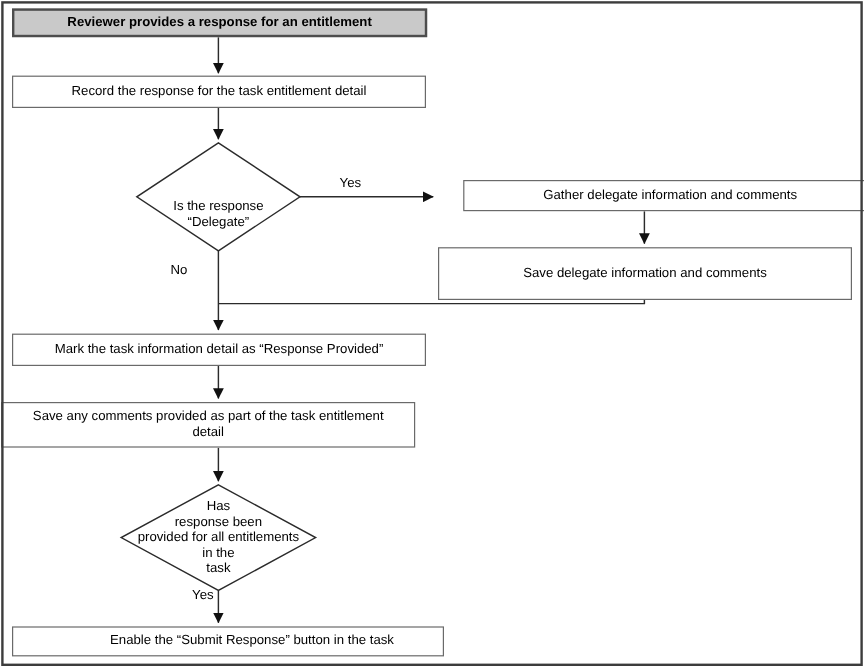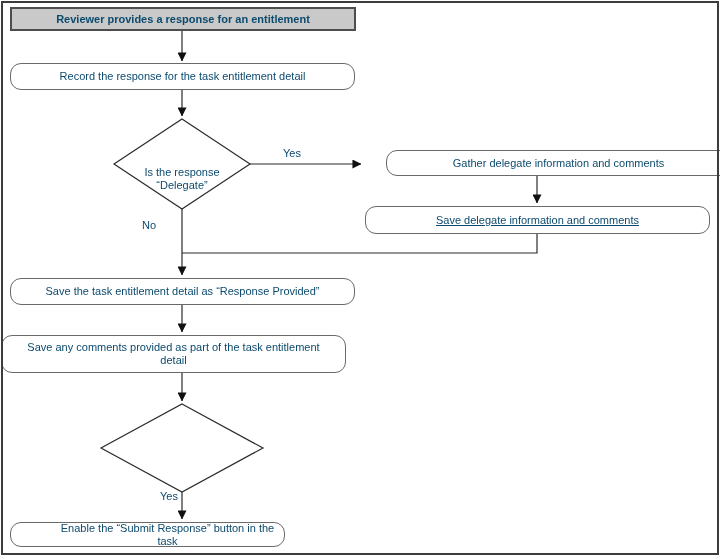--- a/index.html
+++ b/index.html
@@ -2,21 +2,21 @@
 <html><head>
 <meta charset="utf-8">
 <style>
   html, body { margin: 0; padding: 0; background: #ffffff; }
   .canvas {
     position: relative;
     width: 720px;
     height: 556px;
     background: #ffffff;
     font-family: "Liberation Sans", sans-serif;
-    color: #0c4a6e;
+    color: #000000;
     overflow: hidden;
   }
   .frame {
     position: absolute;
     inset: 1px;
     border: 2px solid #3c3c3c;
     pointer-events: none;
   }
   svg.wires {
     position: absolute;
@@ -29,21 +29,21 @@
     display: flex;
     align-items: center;
     justify-content: center;
     text-align: center;
     font-size: 11px;
     line-height: 13px;
   }
   .proc {
     background: #ffffff;
     border: 1.4px solid #6a6a6a;
-    border-radius: 11px;
+    border-radius: 0;
     padding: 2px 8px;
   }
   .start {
     background: #c9c9c9;
     border: 2px solid #4d4d4d;
     font-weight: bold;
   }
   .diamond-label {
     white-space: pre-line;
     background: transparent;
@@ -95,34 +95,41 @@
 
   <div class="node diamond-label" style="left:112px; top:119px; width:140px; height:90px;">
     <span style="white-space: pre-line; margin-top: 29px;">Is the response
 “Delegate”</span>
   </div>
 
   <div class="node proc" style="left:386px; top:150px; width:345px; height:26px;">
     <span>Gather delegate information and comments</span>
   </div>
 
-  <div class="node proc" style="left:365px; top:206px; width:345px; height:28px;text-decoration:underline;">
+  <div class="node proc" style="left:365px; top:206px; width:345px; height:44px;">
     <span>Save delegate information and comments</span>
   </div>
 
   <div class="node proc" style="left:10px; top:278px; width:345px; height:27px;">
-    <span>Save the task entitlement detail as “Response Provided”</span>
+    <span>Mark the task information detail as “Response Provided”</span>
   </div>
 
   <div class="node proc" style="left:1px; top:335px; width:345px; height:38px;">
     <span class="wrap-limit">Save any comments provided as part of the task entitlement detail</span>
   </div>
 
+  <div class="node diamond-label" style="left:102px; top:404px; width:160px; height:88px;">
+    <span style="white-space: pre-line;">Has
+response been
+provided for all entitlements
+in the
+task</span>
+  </div>
 
-  <div class="node proc" style="left:10px; top:522px; width:275px; height:25px;padding-left:48px;">
+  <div class="node proc" style="left:10px; top:522px; width:360px; height:25px;padding-left:48px;">
     <span>Enable the “Submit Response” button in the task</span>
   </div>
 
   <div class="edge-label" style="left:272px; top:147px; width:40px; text-align:center;">
     <span>Yes</span>
   </div>
 
   <div class="edge-label" style="left:142px; top:219px; width:34px; ">
     <span>No</span>
   </div>

